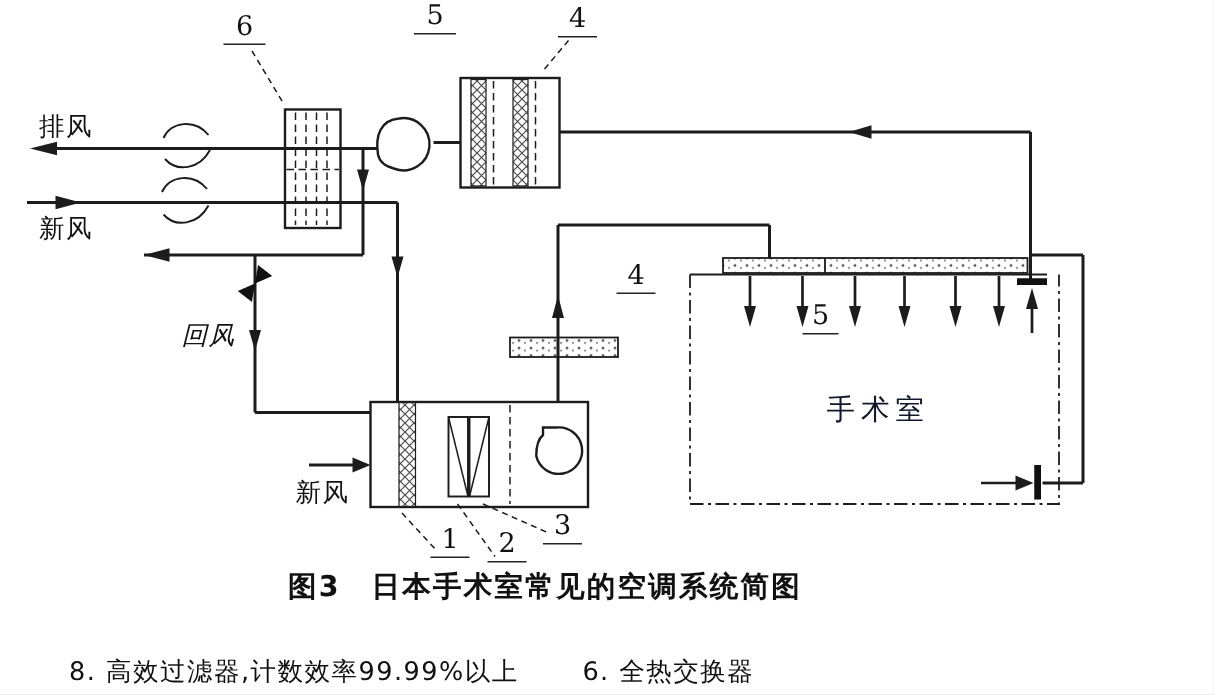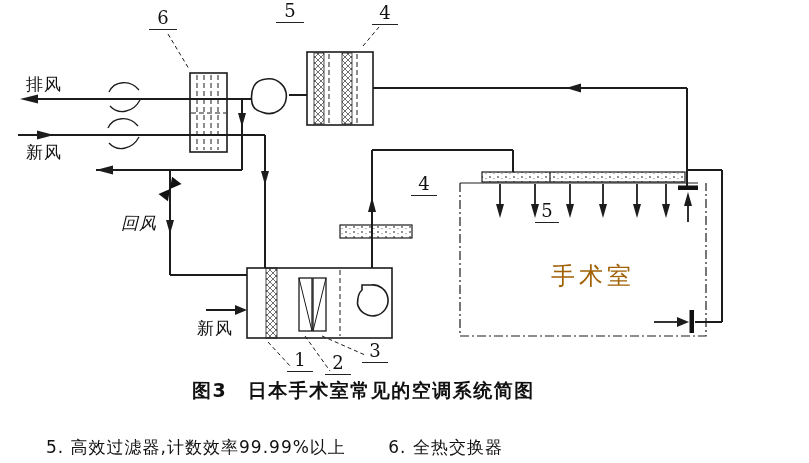--- a/index.html
+++ b/index.html
@@ -2,21 +2,21 @@
 <html><head>
 <meta charset="utf-8">
 <style>
   html,body{margin:0;padding:0;background:#e8e8e8;}
   .stage{
     position:relative;width:809px;height:463px;background:#ffffff;
     font-family:"DejaVu Sans",sans-serif;color:#111;overflow:hidden;
   }
   .stage svg{position:absolute;left:0;top:0;}
   .lbl{position:absolute;font-size:17px;letter-spacing:1px;white-space:nowrap;color:#111;}
-  .room-lbl{position:absolute;font-size:24px;letter-spacing:4px;white-space:nowrap;color:#a16207;}
+  .room-lbl{position:absolute;font-size:19px;letter-spacing:4px;white-space:nowrap;color:#0f172a;}
   .callout{
     position:absolute;font-family:"DejaVu Serif",serif;font-size:18px;line-height:1;
     color:#111;text-align:center;border-bottom:1.6px solid #222;padding:0 3px 2px;
   }
   .cap-title{position:absolute;left:192px;top:378px;font-size:19px;font-weight:600;letter-spacing:1.5px;white-space:nowrap;text-align:right;}
   .cap-line1{position:absolute;left:3px;top:410px;font-size:17px;letter-spacing:1px;white-space:nowrap;}
   .cap-line2{position:absolute;left:46px;top:436px;font-size:17px;letter-spacing:1px;white-space:nowrap;}
 </style>
 </head>
 <body>
@@ -184,15 +184,15 @@
   <div class="callout" style="left:149px;top:9px;width:22px;">6</div>
   <div class="callout" style="left:276px;top:2px;width:22px;">5</div>
   <div class="callout" style="left:372px;top:4px;width:20px;">4</div>
   <div class="callout" style="left:411px;top:175px;width:20px;">4</div>
   <div class="callout" style="left:535px;top:202px;width:18px;">5</div>
   <div class="callout" style="left:287px;top:351px;width:20px;">1</div>
   <div class="callout" style="left:325px;top:354px;width:20px;">2</div>
   <div class="callout" style="left:362px;top:342px;width:20px;">3</div>
 
   <div class="cap-title">图3　日本手术室常见的空调系统简图</div>
-  <div class="cap-line2">5. 高效过滤器,计数效率99.99%以上　　 6. 全热交换器</div>
+  <div class="cap-line2">8. 高效过滤器,计数效率99.99%以上　　 6. 全热交换器</div>
 
 </div>
 
 </body></html>

